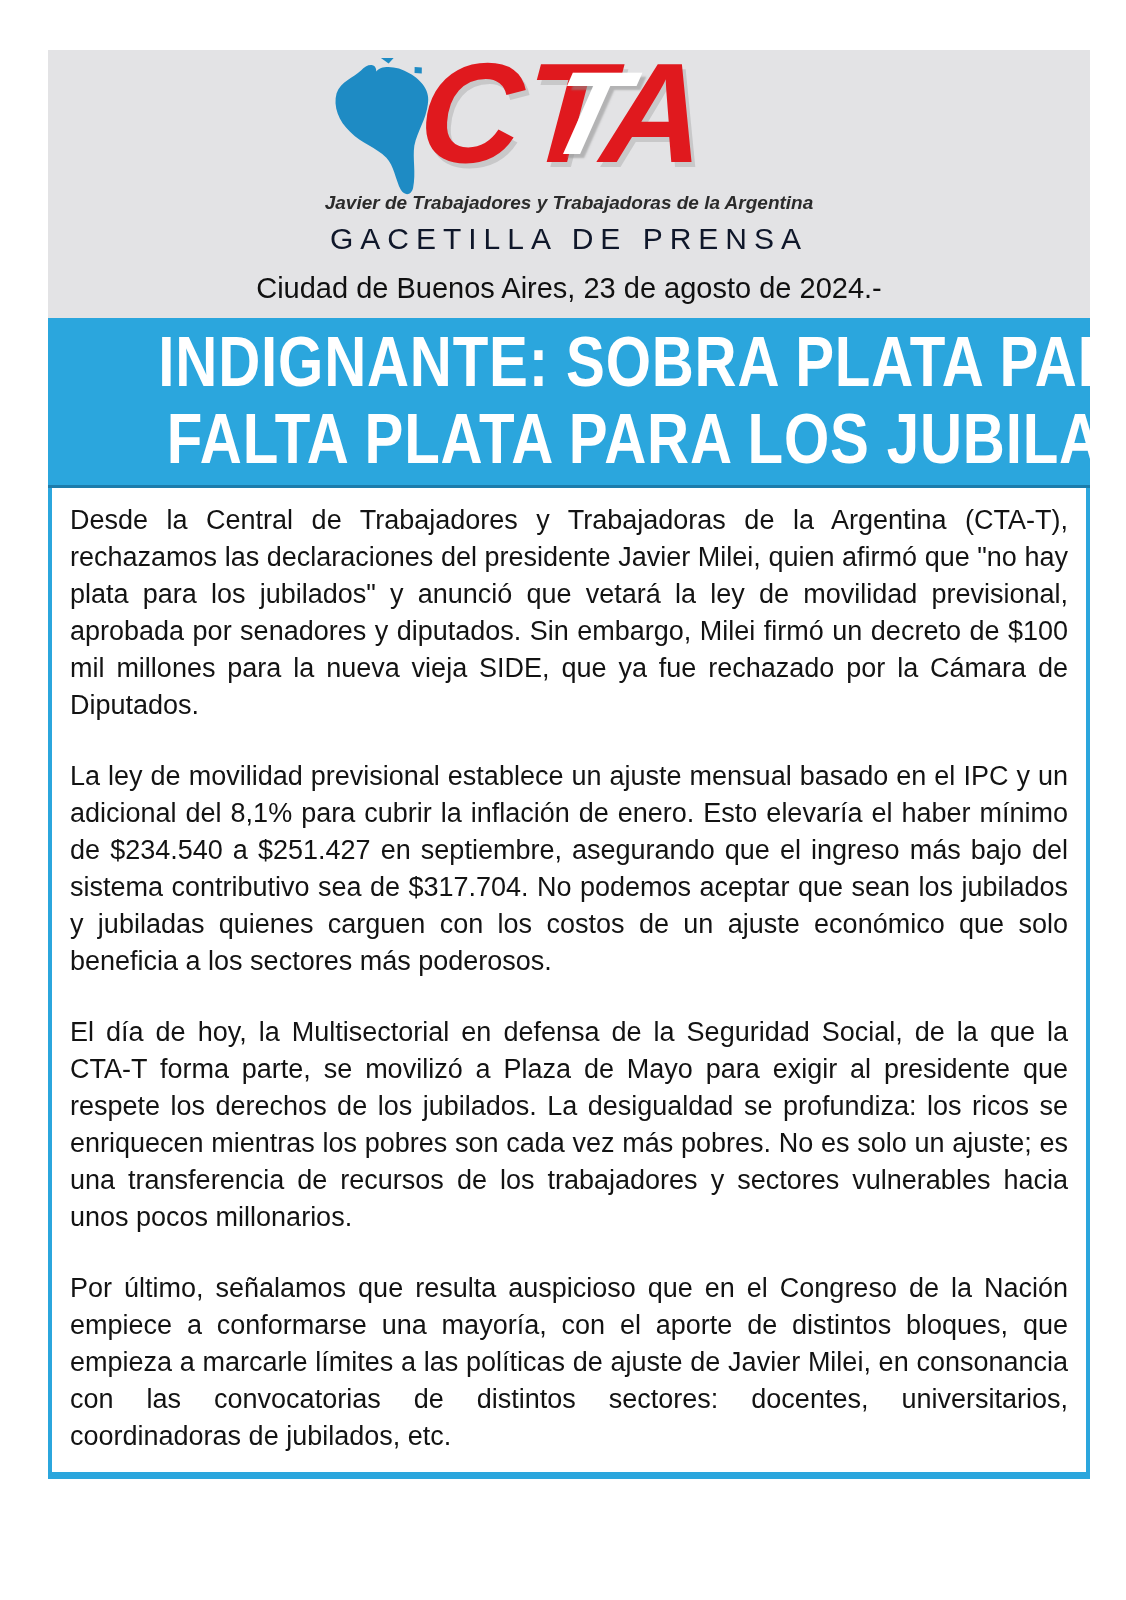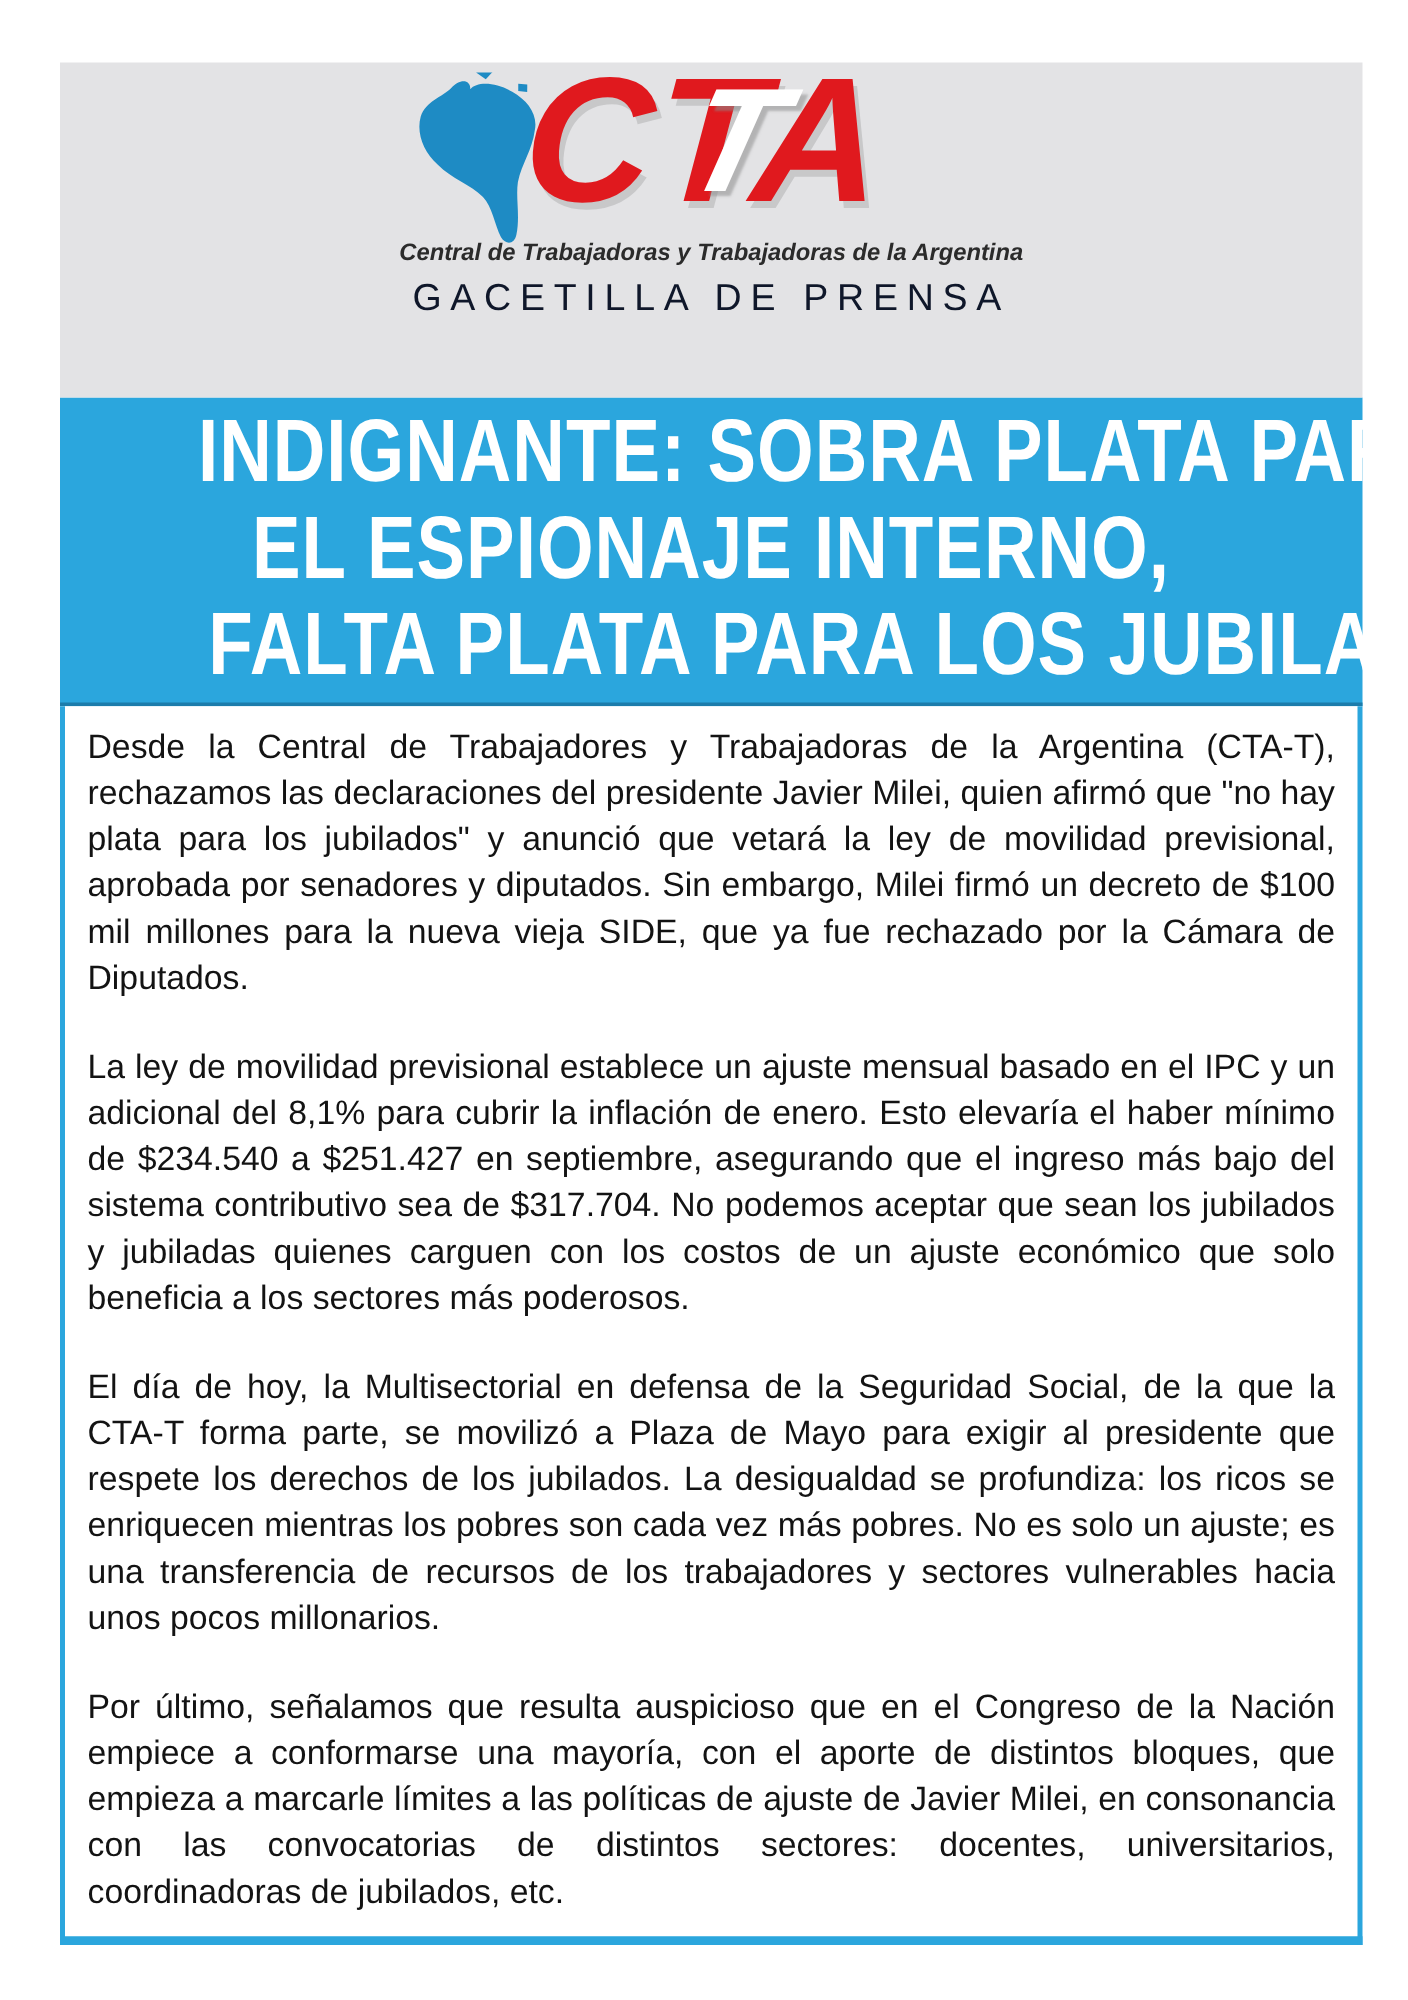--- a/index.html
+++ b/index.html
@@ -133,27 +133,27 @@
       <svg class="logo-map" viewBox="0 0 120 150" aria-hidden="true">
         <g transform="rotate(-18 60 75)">
           <path fill="#1e8bc4" d="M48,6 C56,1 66,3 63,12 C70,7 86,13 96,25 C106,36 111,50 104,62 C97,77 85,85 77,99 C71,111 70,127 62,141 C58,148 51,147 49,139 C47,127 50,112 45,102 C38,88 25,80 17,64 C9,50 8,33 16,21 C24,10 38,11 48,6 Z"></path>
           <path fill="#1e8bc4" d="M72,0 l10,-2 5,5 -9,5 z"></path>
           <path fill="#1e8bc4" d="M103,20 l7,3 -2,6 -7,-3 z"></path>
         </g>
       </svg>
       <div class="cta-word">CTA</div>
       <div class="t-overlay">T</div>
     </div>
-    <div class="tagline">Central de Trabajadoras y Trabajadoras de la Argentina</div>
+    <div class="tagline">Javier de Trabajadores y Trabajadoras de la Argentina</div>
     <div class="masthead-title">GACETILLA DE PRENSA</div>
+    <div class="dateline">Ciudad de Buenos Aires, 23 de agosto de 2024.-</div>
   </div>
 
   <div class="banner">
     <div class="banner-line"><span>INDIGNANTE: SOBRA PLATA PARA</span></div>
-    <div class="banner-line"><span>EL ESPIONAJE INTERNO,</span></div>
     <div class="banner-line"><span>FALTA PLATA PARA LOS JUBILADOS.</span></div>
   </div>
 
   <div class="body-box">
     <p>Desde la Central de Trabajadores y Trabajadoras de la Argentina (CTA-T), rechazamos las declaraciones del presidente Javier Milei, quien afirmó que "no hay plata para los jubilados" y anunció que vetará la ley de movilidad previsional, aprobada por senadores y diputados. Sin embargo, Milei firmó un decreto de $100 mil millones para la nueva vieja SIDE, que ya fue rechazado por la Cámara de Diputados.</p>
     <p>La ley de movilidad previsional establece un ajuste mensual basado en el IPC y un adicional del 8,1% para cubrir la inflación de enero. Esto elevaría el haber mínimo de $234.540 a $251.427 en septiembre, asegurando que el ingreso más bajo del sistema contributivo sea de $317.704. No podemos aceptar que sean los jubilados y jubiladas quienes carguen con los costos de un ajuste económico que solo beneficia a los sectores más poderosos.</p>
     <p>El día de hoy, la Multisectorial en defensa de la Seguridad Social, de la que la CTA-T forma parte, se movilizó a Plaza de Mayo para exigir al presidente que respete los derechos de los jubilados. La desigualdad se profundiza: los ricos se enriquecen mientras los pobres son cada vez más pobres. No es solo un ajuste; es una transferencia de recursos de los trabajadores y sectores vulnerables hacia unos pocos millonarios.</p>
     <p>Por último, señalamos que resulta auspicioso que en el Congreso de la Nación empiece a conformarse una mayoría, con el aporte de distintos bloques, que empieza a marcarle límites a las políticas de ajuste de Javier Milei, en consonancia con las convocatorias de distintos sectores: docentes, universitarios, coordinadoras de jubilados, etc.</p>
 
   </div>

